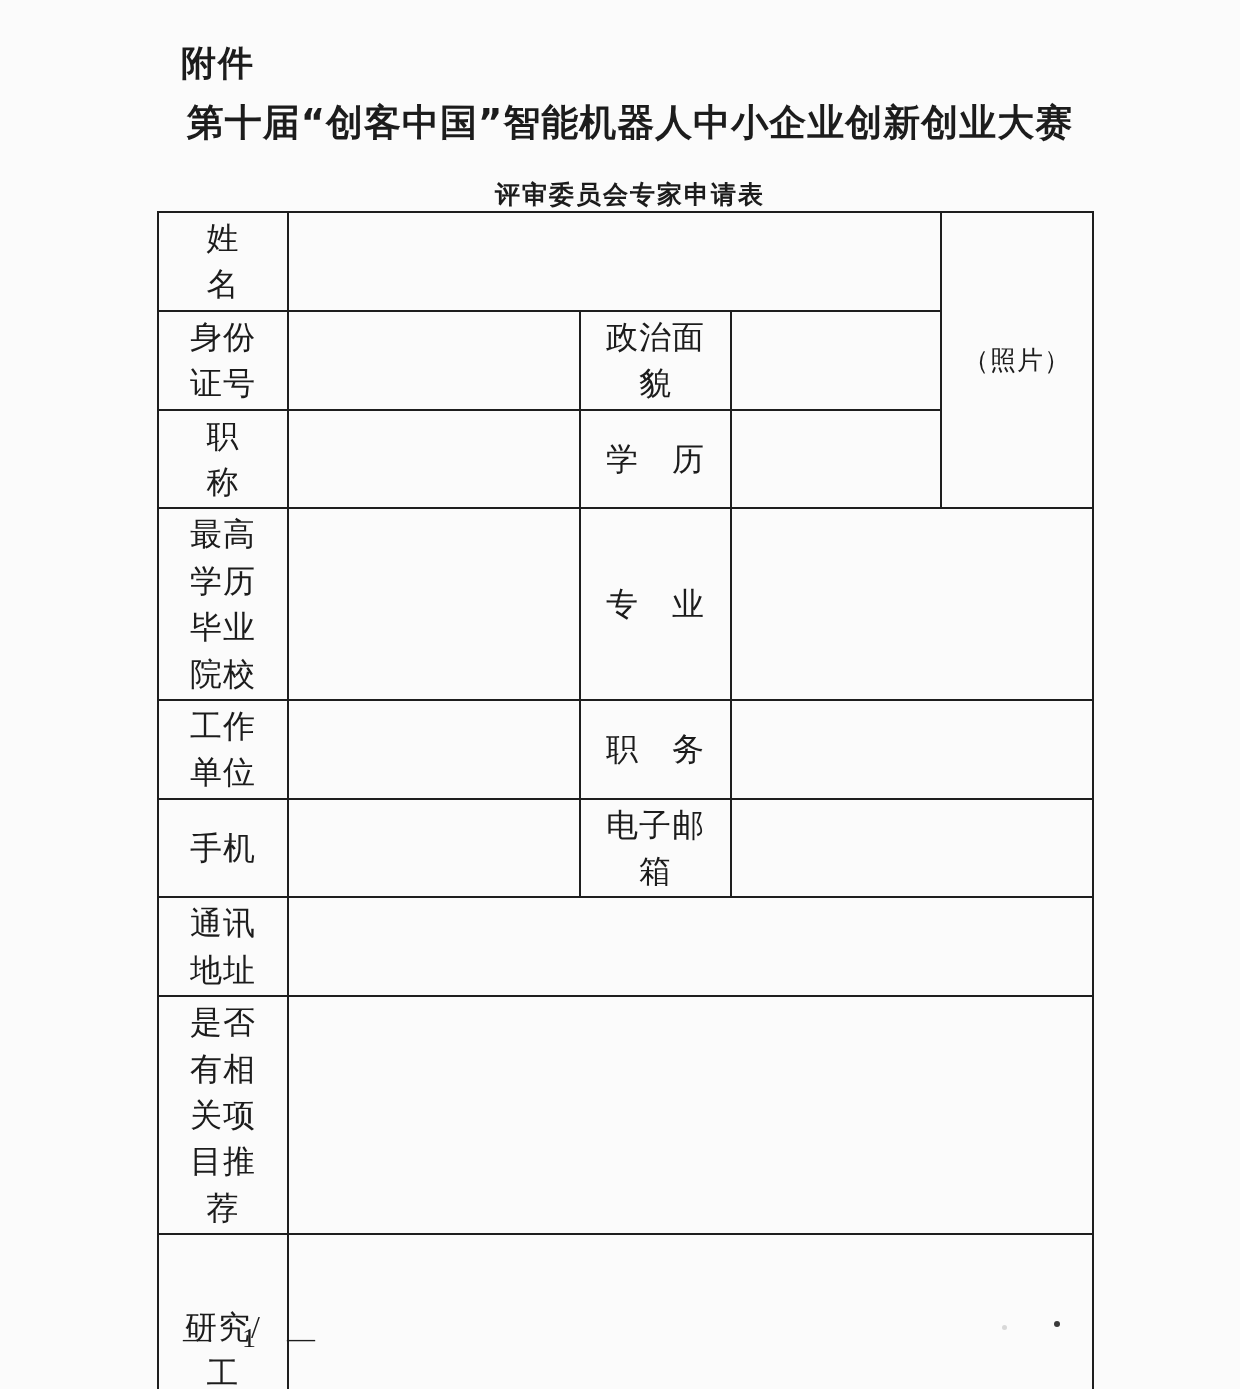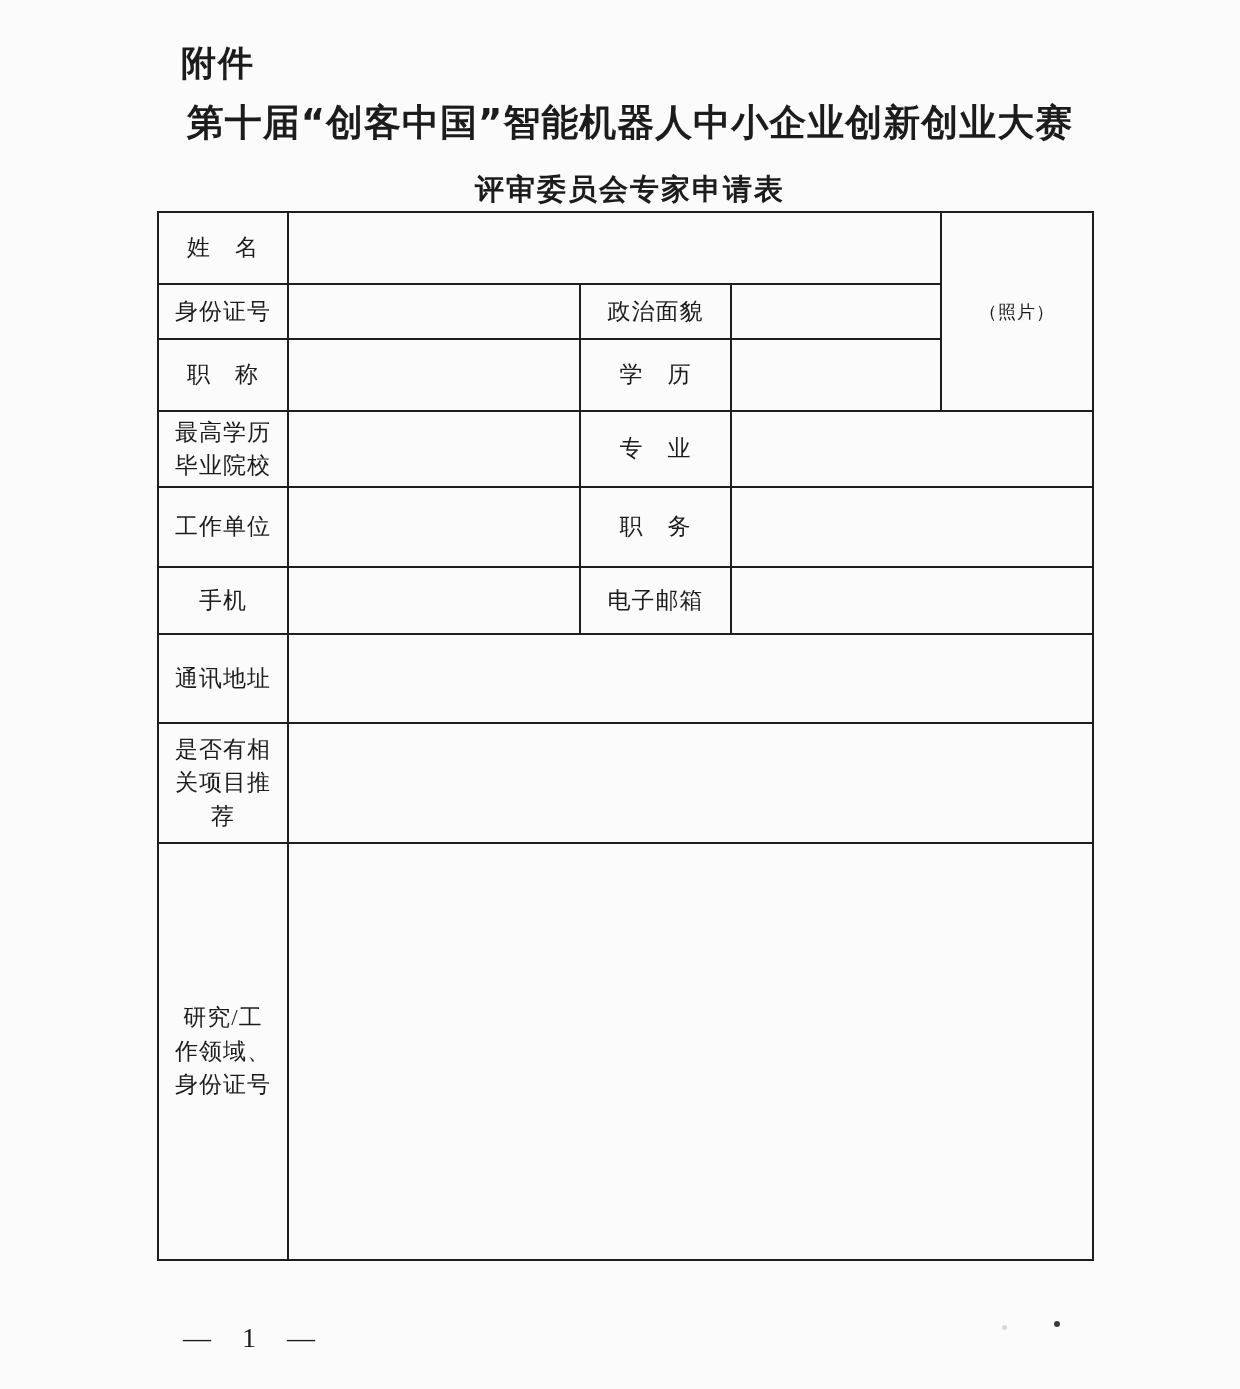--- a/index.html
+++ b/index.html
@@ -22,42 +22,42 @@
   .title-block {
     position: absolute;
     left: 0; top: 98px;
     width: 1240px;
     text-align: center;
     font-family: "DejaVu Sans", sans-serif;
     font-weight: bold;
     padding-left: 20px;
   }
   .title-line1 { font-size: 37px; letter-spacing: 1px; }
-  .title-line2 { font-size: 29px; margin-top: 22px; letter-spacing: 2px; }
+  .title-line2 { font-size: 25px; margin-top: 30px; letter-spacing: 2px; }
 
   table.form {
     position: absolute;
     left: 157px; top: 211px;
     width: 935px;
     border-collapse: collapse;
     table-layout: fixed;
   }
   table.form td {
     border: 2px solid #1e1e1e;
     vertical-align: middle;
     text-align: center;
   }
   .lbl {
-    font-size: 23px;
+    font-size: 32px;
     line-height: 1.45;
     white-space: pre-line;
     letter-spacing: 1px;
-    padding: 2px 4px;
+    padding: 2px 20px;
   }
-  .photo-cell { font-size: 18px; letter-spacing: 1px; }
+  .photo-cell { font-size: 26px; letter-spacing: 1px; }
   .val { background: transparent; }
 
   .page-number {
     position: absolute;
     left: 183px; top: 1322px;
     font-size: 28px;
     letter-spacing: 12px;
     font-family: "Liberation Serif", serif;
   }
   .speck { position: absolute; border-radius: 50%; }

